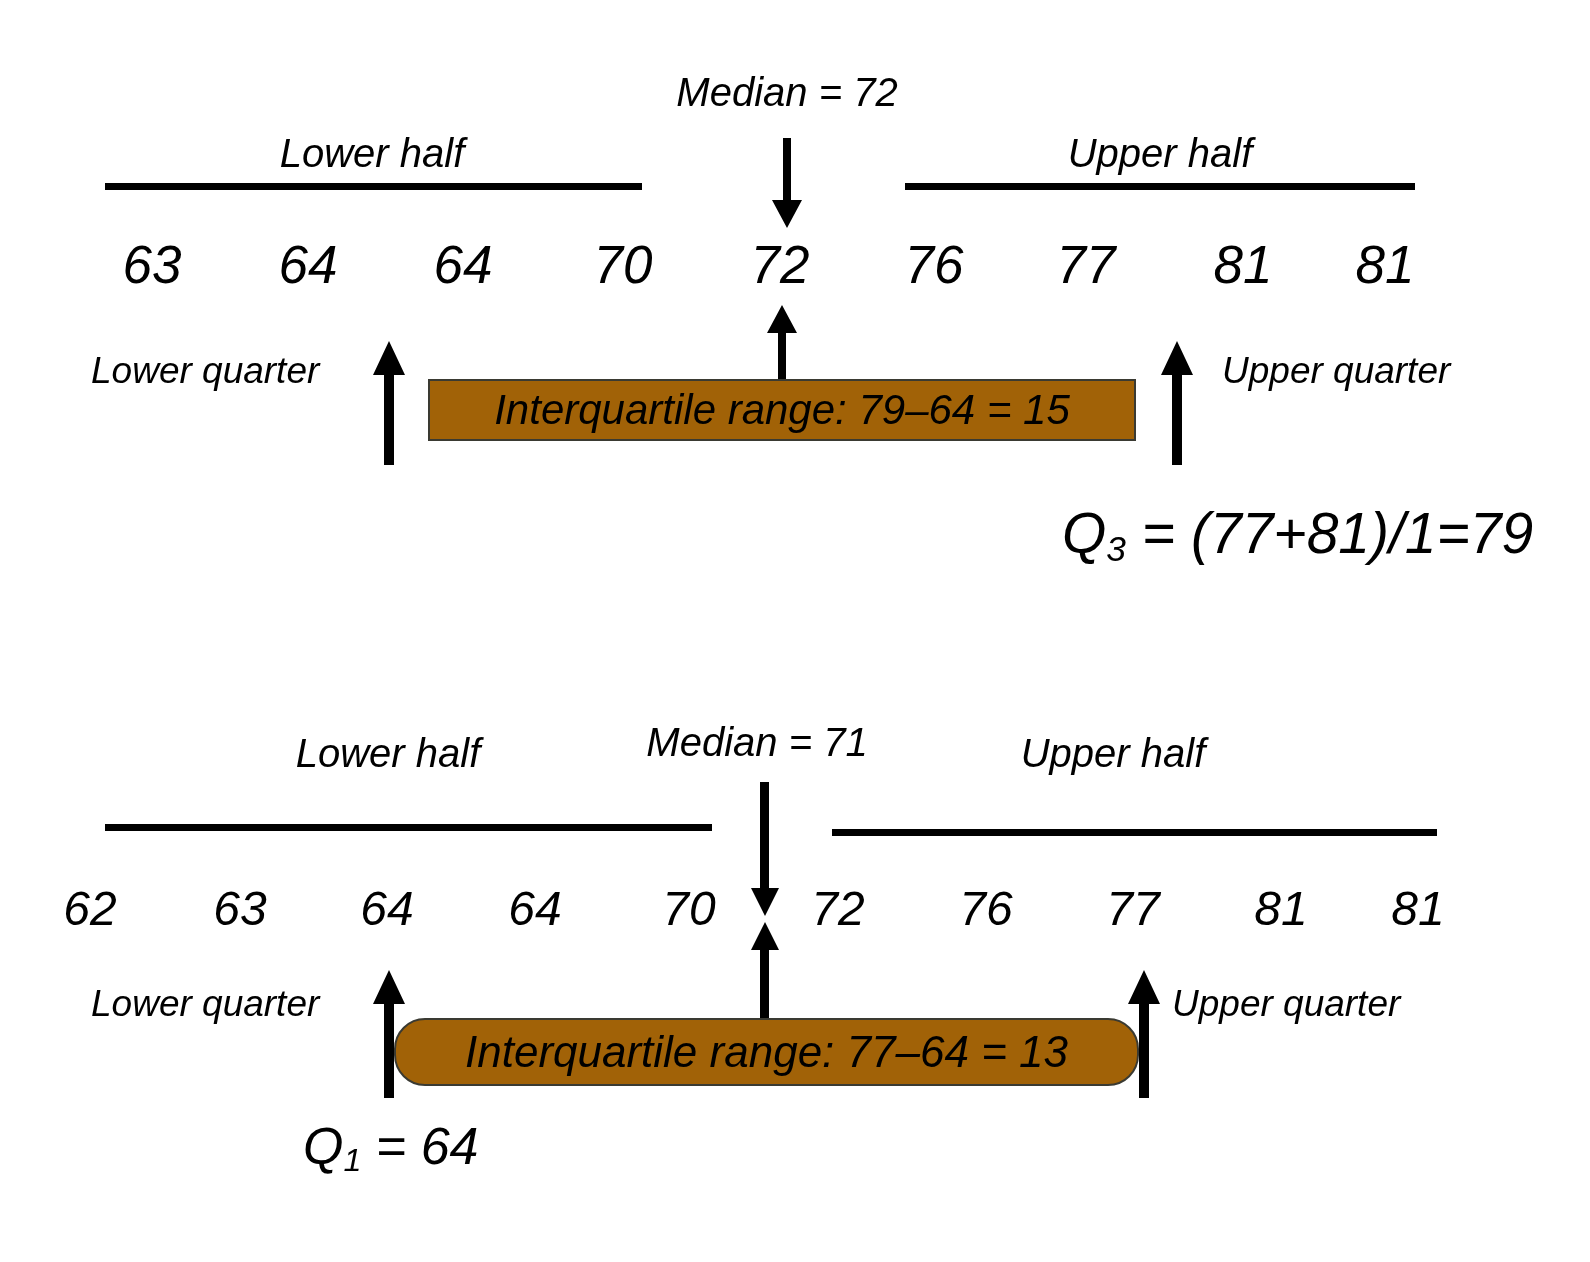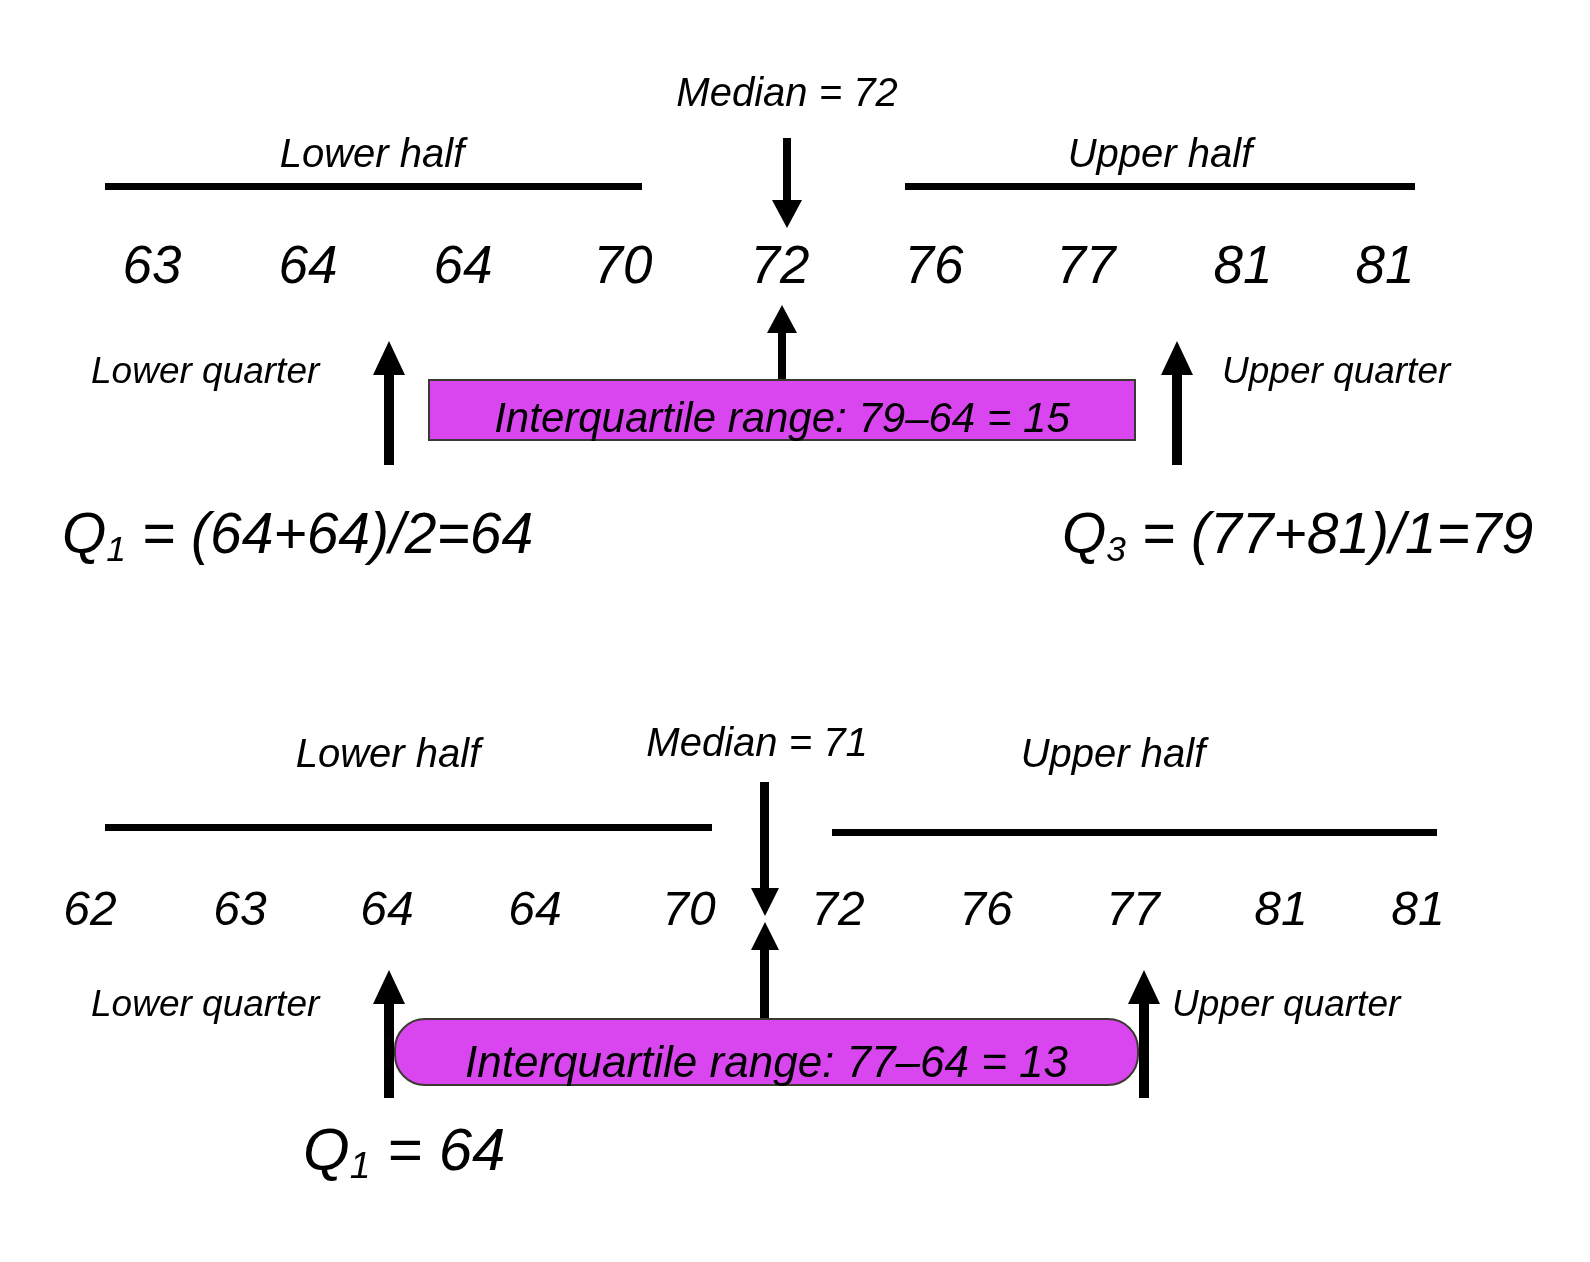--- a/index.html
+++ b/index.html
@@ -51,45 +51,45 @@
   .datum.small {
     font-size: 48px;
   }
   .qformula {
     position: absolute;
     font-size: 57px;
     line-height: 1;
     white-space: nowrap;
   }
   .qformula.small {
-    font-size: 60px;
+    font-size: 52px;
   }
   .qformula sub {
     font-size: 0.62em;
     vertical-align: -0.22em;
   }
   
   .halfbar {
     position: absolute;
     height: 7px;
     background: #000000;
   }
   
   .arrow {
     position: absolute;
     transform: translateX(-50%);
   }
   
   .iqr-box {
     position: absolute;
-    background: #d946ef;
+    background: #a16207;
     border: 2px solid #3a3a32;
     box-sizing: border-box;
     display: flex;
-    align-items: flex-end;
+    align-items: center;
     justify-content: center;
   }
   .iqr-text {
     font-size: 42px;
     line-height: 1;
     white-space: nowrap;
     color: #000000;
   }
   .iqr-box.small .iqr-text {
     font-size: 44px;
@@ -135,23 +135,20 @@
 
     <svg class="arrow" style="left:1177px; top:341px;" width="38" height="124" viewBox="0 0 38 124">
       <path d="M19 0 L35 34 H24 V124 H14 V34 H3 Z" fill="#000"></path>
     </svg>
     <div class="lbl quarter-label" style="left:1222px; top:352px;">Upper quarter</div>
 
     <div class="iqr-box" style="left:428px; top:379px; width:708px; height:62px;">
       <span class="iqr-text">Interquartile range: 79–64 = 15</span>
     </div>
 
-    <div class="qformula" style="left:62px; top:505px;">
-      <span>Q</span><sub>1</sub><span> = (64+64)/2=64</span>
-    </div>
     <div class="qformula" style="left:1062px; top:505px;">
       <span>Q</span><sub>3</sub><span> = (77+81)/1=79</span>
     </div>
   </div>
 
   <div class="diagram" style="top:660px;height:600px;">
 
     <div class="lbl median-label" style="left:757px; top:62px;">Median = 71</div>
 
     <svg class="arrow" style="left:765px; top:122px;" width="34" height="136" viewBox="0 0 34 136">

